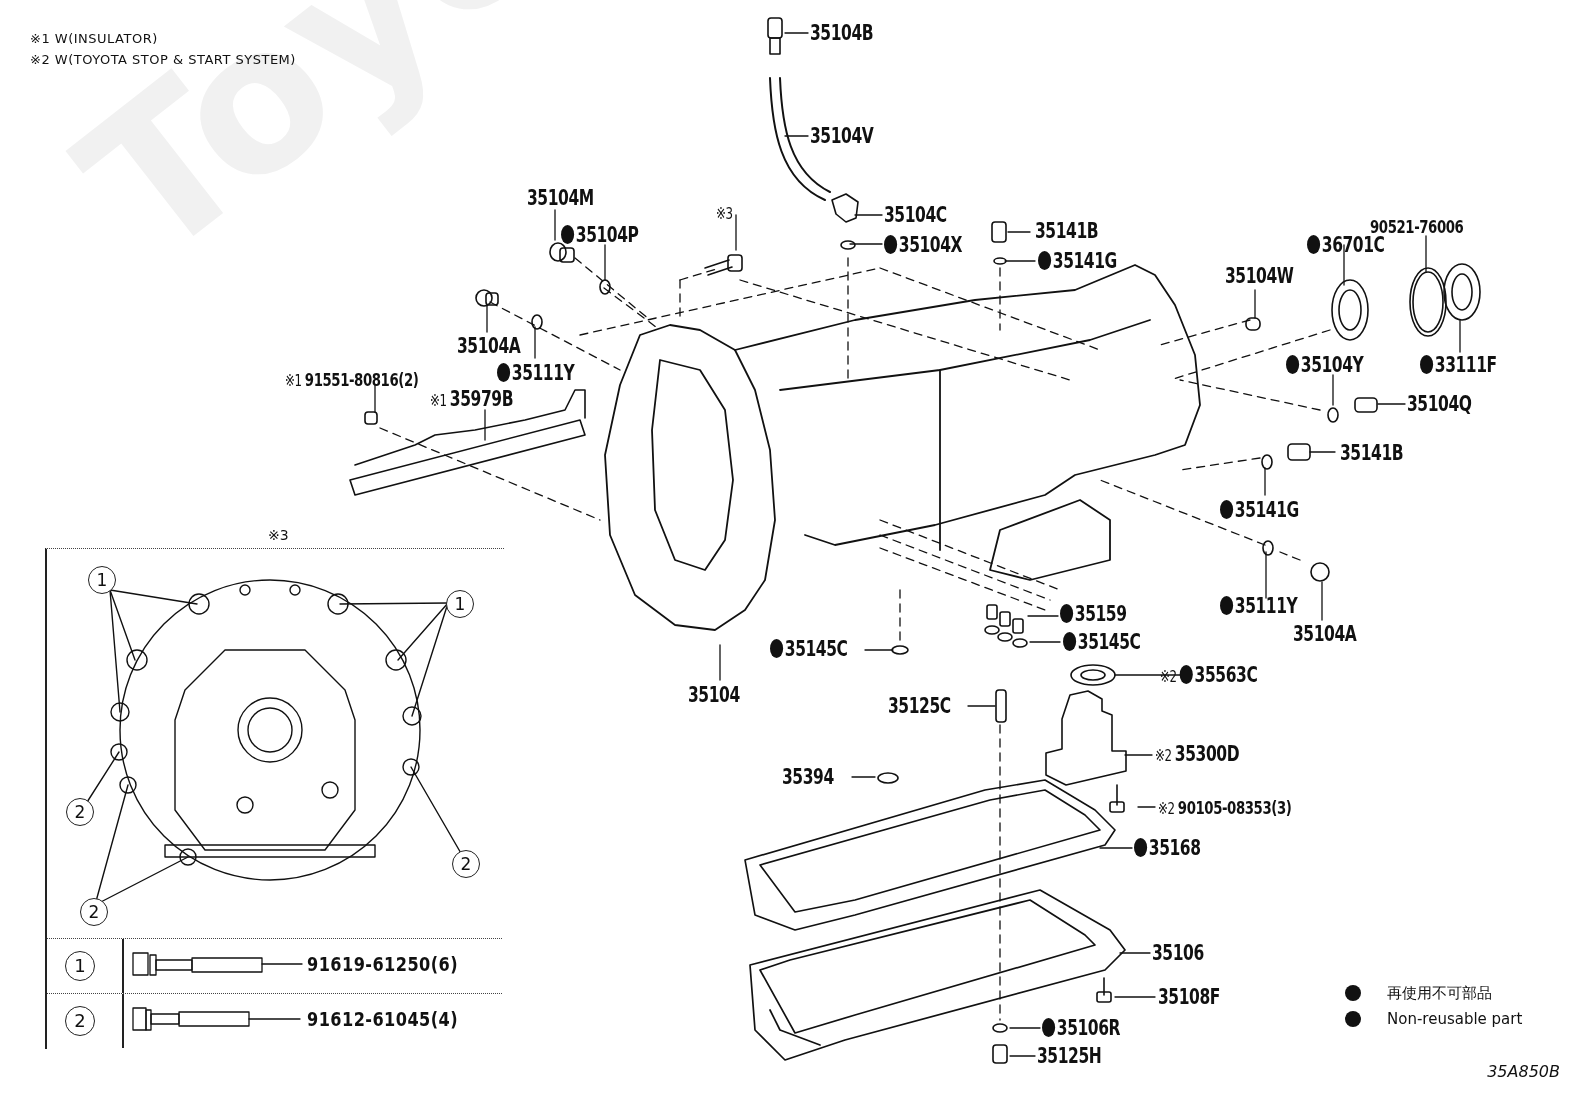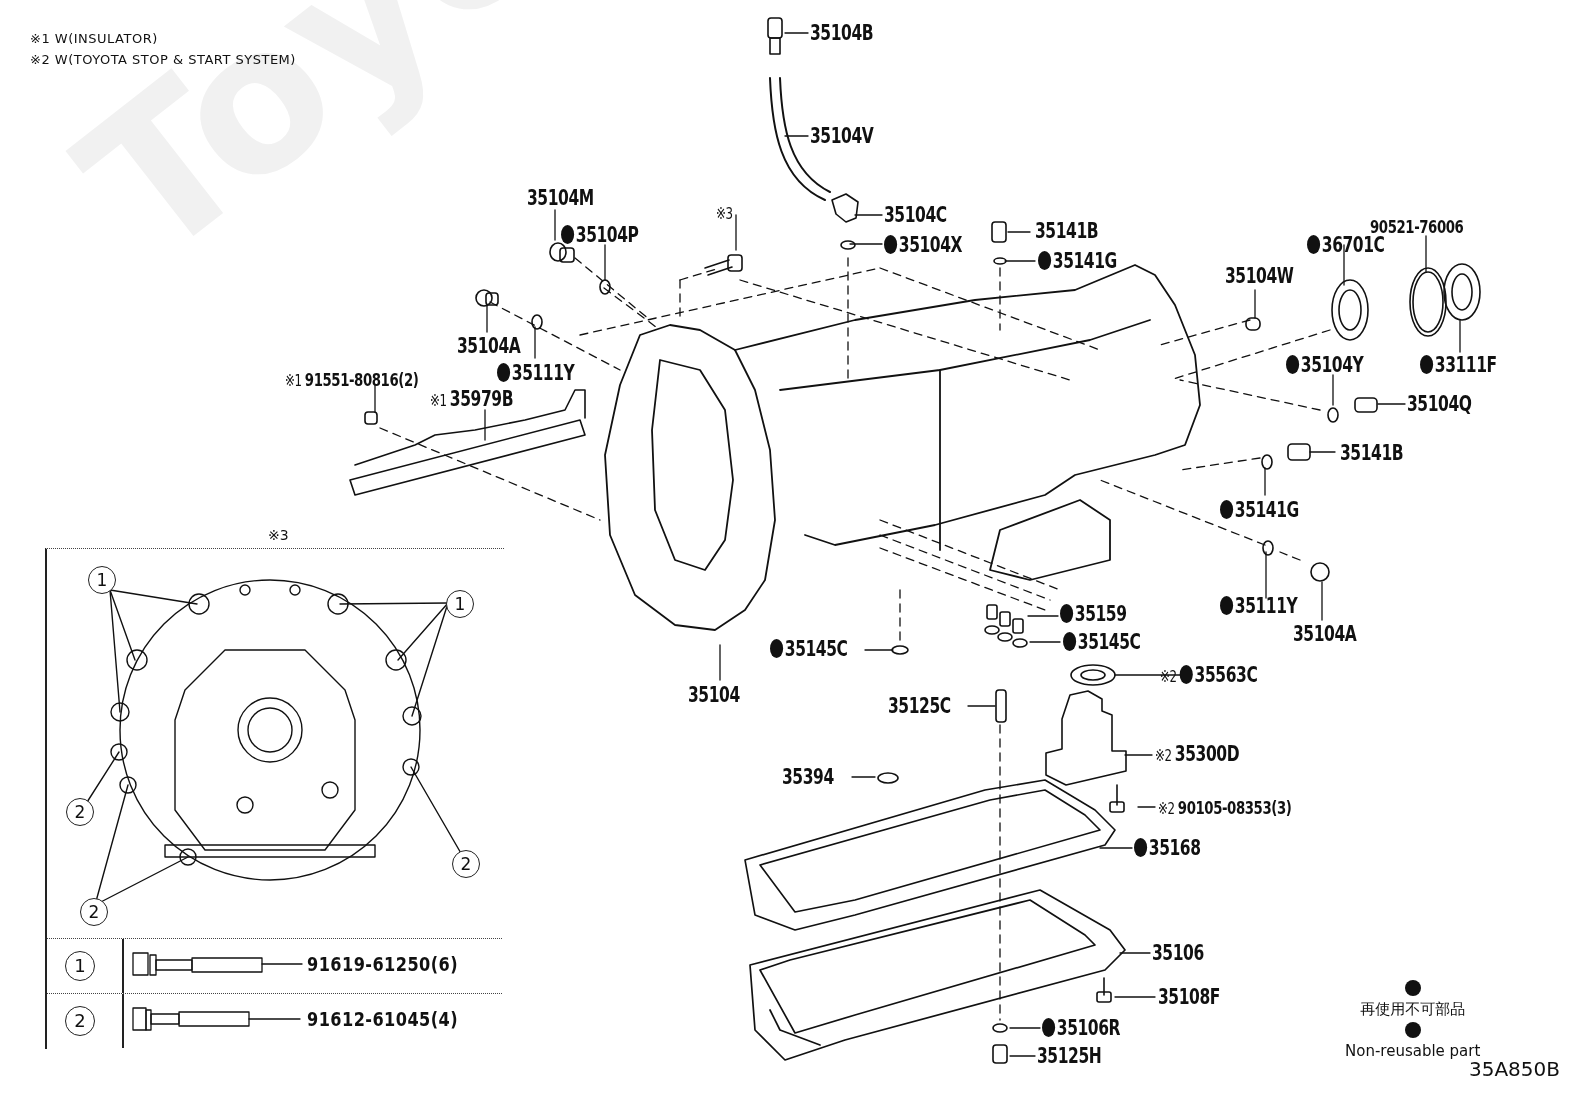--- a/index.html
+++ b/index.html
@@ -7,23 +7,23 @@
          font-family: "DejaVu Sans", sans-serif; color: #111; }
   .notes { position: absolute; left: 30px; top: 28px; font-size: 13px; line-height: 21px; letter-spacing: 0.5px; }
   .notes div { white-space: nowrap; }
   svg.art { position: absolute; left: 0; top: 0; }
   .lbl { position: absolute; font-family: "DejaVu Sans Condensed", "DejaVu Sans", sans-serif;
          font-weight: bold; font-size: 21px; white-space: nowrap; letter-spacing: -0.5px;
          transform: scaleX(0.82); transform-origin: left center; line-height: 24px; }
   .lbl .dot { display: inline-block; width: 16px; height: 19px; border-radius: 50%; background: #111; vertical-align: -2px; margin-right: 2px; }
   .lbl .ref { font-weight: normal; font-size: 16px; margin-right: 4px; }
   .legend { position: absolute; left: 1345px; top: 980px; font-size: 15px; line-height: 26px; }
-  .legend .row { display: flex; align-items: center; gap: 0; flex-direction: column; }
+  .legend .row { display: flex; align-items: center; gap: 26px; }
   .legend .dot { width: 16px; height: 16px; border-radius: 50%; background: #111; display: inline-block; }
-  .code { position: absolute; right: 32px; bottom: 18px; font-size: 20px; }
+  .code { position: absolute; right: 32px; bottom: 18px; font-size: 16px; font-style: italic; }
   .inset { position: absolute; left: 45px; top: 548px; width: 457px; height: 500px; border-left: 2px solid #222; border-top: 1px dotted #444; }
   .inset-title { position: absolute; left: 268px; top: 527px; font-size: 14px; }
   .bolt-table { position: absolute; left: 45px; top: 938px; width: 457px; }
   .bolt-row { position: relative; height: 54px; border-top: 1px dotted #444; border-left: 2px solid #222; }
   .bolt-row .num { position: absolute; left: 18px; top: 12px; width: 28px; height: 28px; border: 1.5px solid #222; border-radius: 50%;
                    text-align: center; line-height: 28px; font-size: 18px; }
   .bolt-row .sep { position: absolute; left: 75px; top: 0; bottom: 0; border-left: 2px solid #222; }
   .bolt-row .pn { position: absolute; left: 260px; top: 14px; font-weight: bold; font-size: 19px; transform: scaleX(0.85); transform-origin: left center; letter-spacing: 0.5px; }
   .callout { position: absolute; width: 26px; height: 26px; border: 1.5px solid #222; border-radius: 50%; text-align: center; line-height: 26px; font-size: 17px; background: #fff; }
   .watermark { position: absolute; left: 40px; top: 120px; font-size: 200px; color: #f1f1f1; transform: rotate(-38deg); transform-origin: left top;

